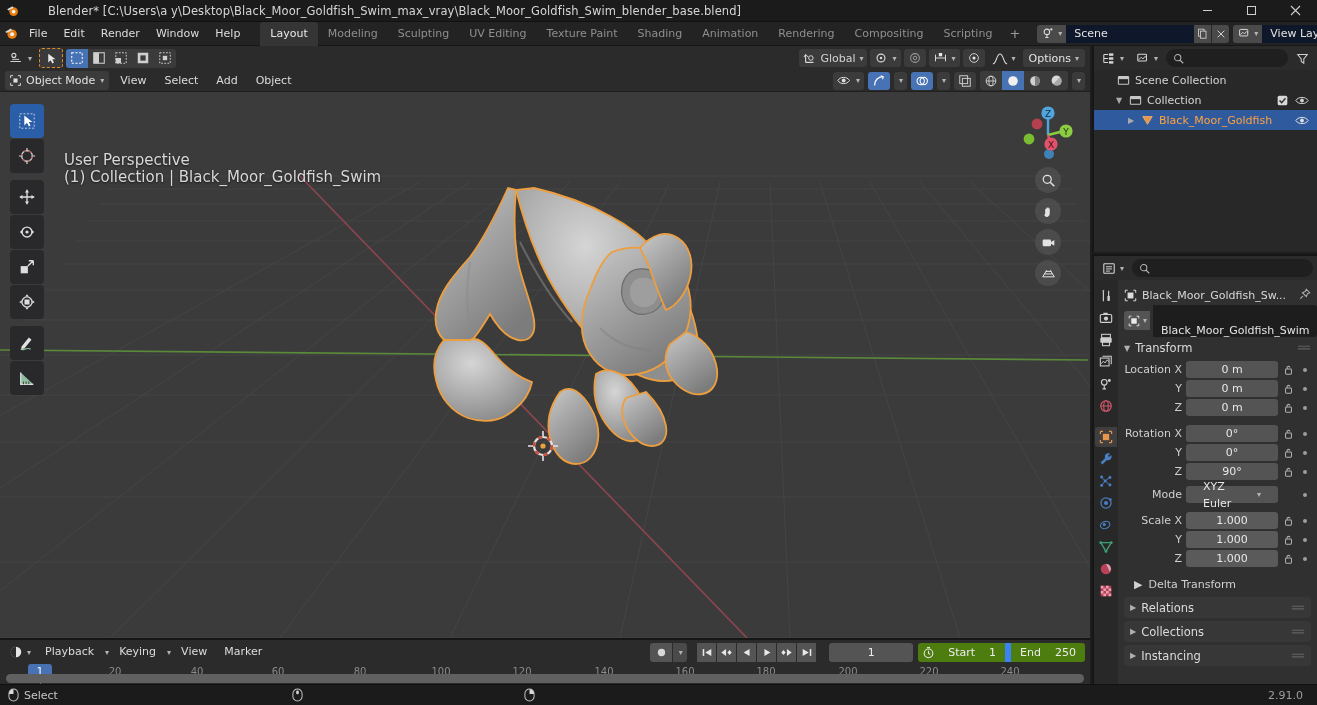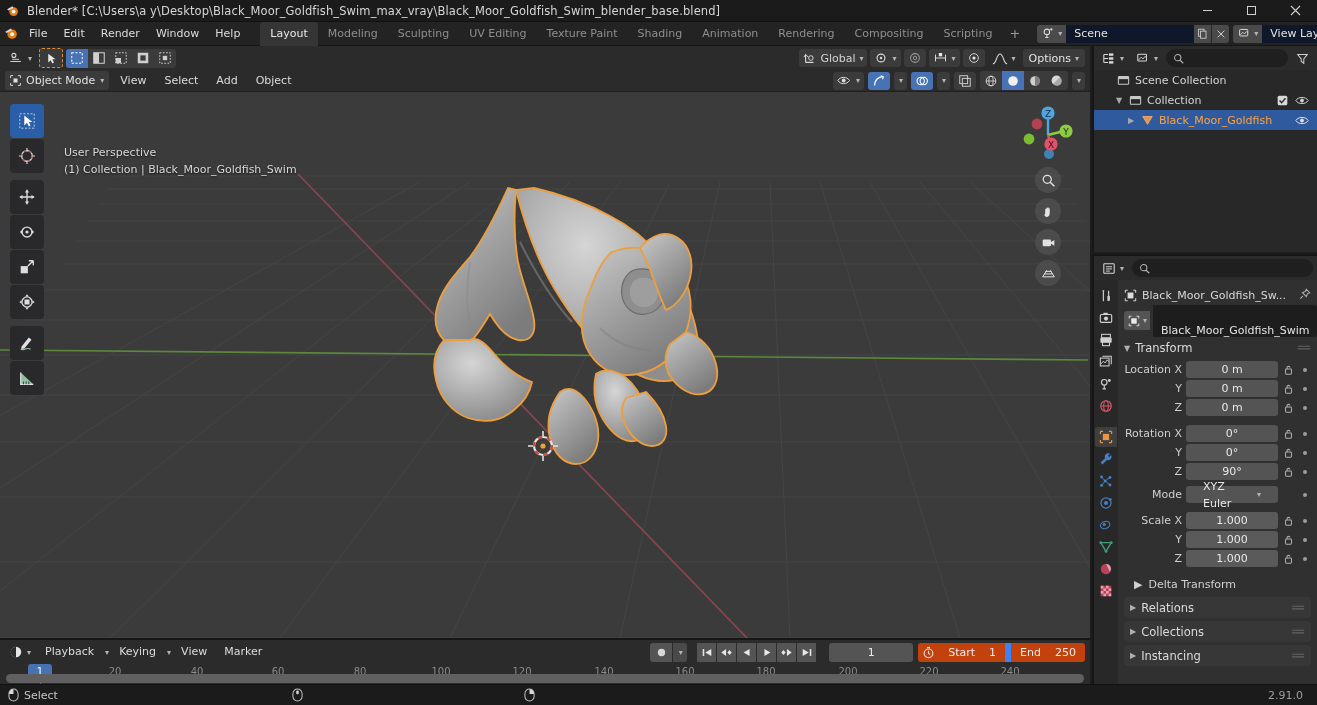--- a/index.html
+++ b/index.html
@@ -14,21 +14,21 @@
   }
   .app { position: relative; width: 1317px; height: 705px; }
 
   
   .titlebar {
     height: 22px; background: #1b1b1b;
     display: flex; align-items: center; padding-left: 6px;
     border-bottom: 1px solid #111;
   }
   .titlebar .blender-logo { width: 14px; height: 14px; margin-right: 7px; flex: 0 0 auto; }
-  .titlebar .title-text { font-size: 11.5px; color: #d6d6d6; white-space: nowrap; letter-spacing: .1px; }
+  .titlebar .title-text { font-size: 11.5px; color: #d6d6d6; white-space: nowrap; letter-spacing: .1px; margin-left: 21px; }
   .win-btns { margin-left: auto; display: flex; height: 22px; }
   .win-btn {
     width: 44px; height: 22px; display: flex; align-items: center; justify-content: center;
     color: #cfcfcf;
   }
 
   
   .topbar {
     height: 24px; background: #232323; display: flex; align-items: center;
     padding-left: 4px; border-bottom: 1px solid #161616;
@@ -105,21 +105,21 @@
     margin-left: auto; display: flex; align-items: center; gap: 3px;
     height: 18px; padding: 0 6px; background: #3b3b3b; border-radius: 3px; font-size: 11px;
   }
 
   
   .vp-canvas {
     position: absolute; left: 0; top: 46px; width: 1090px; height: 546px;
     background: #3b3b3b; overflow: hidden;
   }
   .vp-overlay-text {
-    position: absolute; left: 64px; top: 52px; font-size: 11px; color: #d8d8d8;
+    position: absolute; left: 64px; top: 60px; font-size: 15px; color: #d8d8d8;
     line-height: 17px; text-shadow: 0 1px 2px rgba(0,0,0,.6); pointer-events: none;
   }
 
   
   .vp-toolbar {
     position: absolute; left: 10px; top: 58px; width: 34px;
     display: flex; flex-direction: column; gap: 1px; z-index: 4;
   }
   .tb-btn {
     width: 34px; height: 34px; background: #29292b; border-radius: 4px;
@@ -230,21 +230,21 @@
     width: 19px; height: 19px; background: #545454; display: flex; align-items: center; justify-content: center;
   }
   .tp-btn:first-child { border-radius: 3px 0 0 3px; }
   .tp-btn:last-child { border-radius: 0 3px 3px 0; }
   .rec-btn { width: 22px; height: 19px; background: #545454; border-radius: 3px 0 0 3px; display: flex; align-items: center; justify-content: center; }
   .rec-arrow { width: 14px; height: 19px; background: #4a4a4a; border-radius: 0 3px 3px 0; display: flex; align-items: center; justify-content: center; }
   .frame-field {
     width: 84px; height: 19px; line-height: 19px; background: #545454; border-radius: 3px;
     text-align: center; font-size: 11px; color: #ececec;
   }
-  .range-grp { display: flex; align-items: center; height: 19px; background: #c2410c; border-radius: 3px; margin-left: 4px; }
+  .range-grp { display: flex; align-items: center; height: 19px; background: #4d7c0f; border-radius: 3px; margin-left: 4px; }
   .range-grp .rg-icon { padding: 0 4px; display: flex; align-items: center; }
   .range-cell { display: flex; align-items: center; gap: 14px; padding: 0 9px; height: 19px; font-size: 11px; color: #ececec; }
   .range-cell + .range-cell { border-left: 6px solid #3b82f6; }
 
   .tl-ruler { position: relative; height: 20px; background: #2b2b2b; overflow: hidden; }
   .tick { position: absolute; top: 2px; font-size: 10px; color: #8b8b8b; transform: translateX(-50%); }
   .playhead-tag {
     position: absolute; top: 0px; height: 15px; min-width: 24px; background: #4772b3;
     border-radius: 3px; color: #fff; font-size: 10px; line-height: 15px; text-align: center;
     transform: translateX(-50%); padding: 0 3px;

